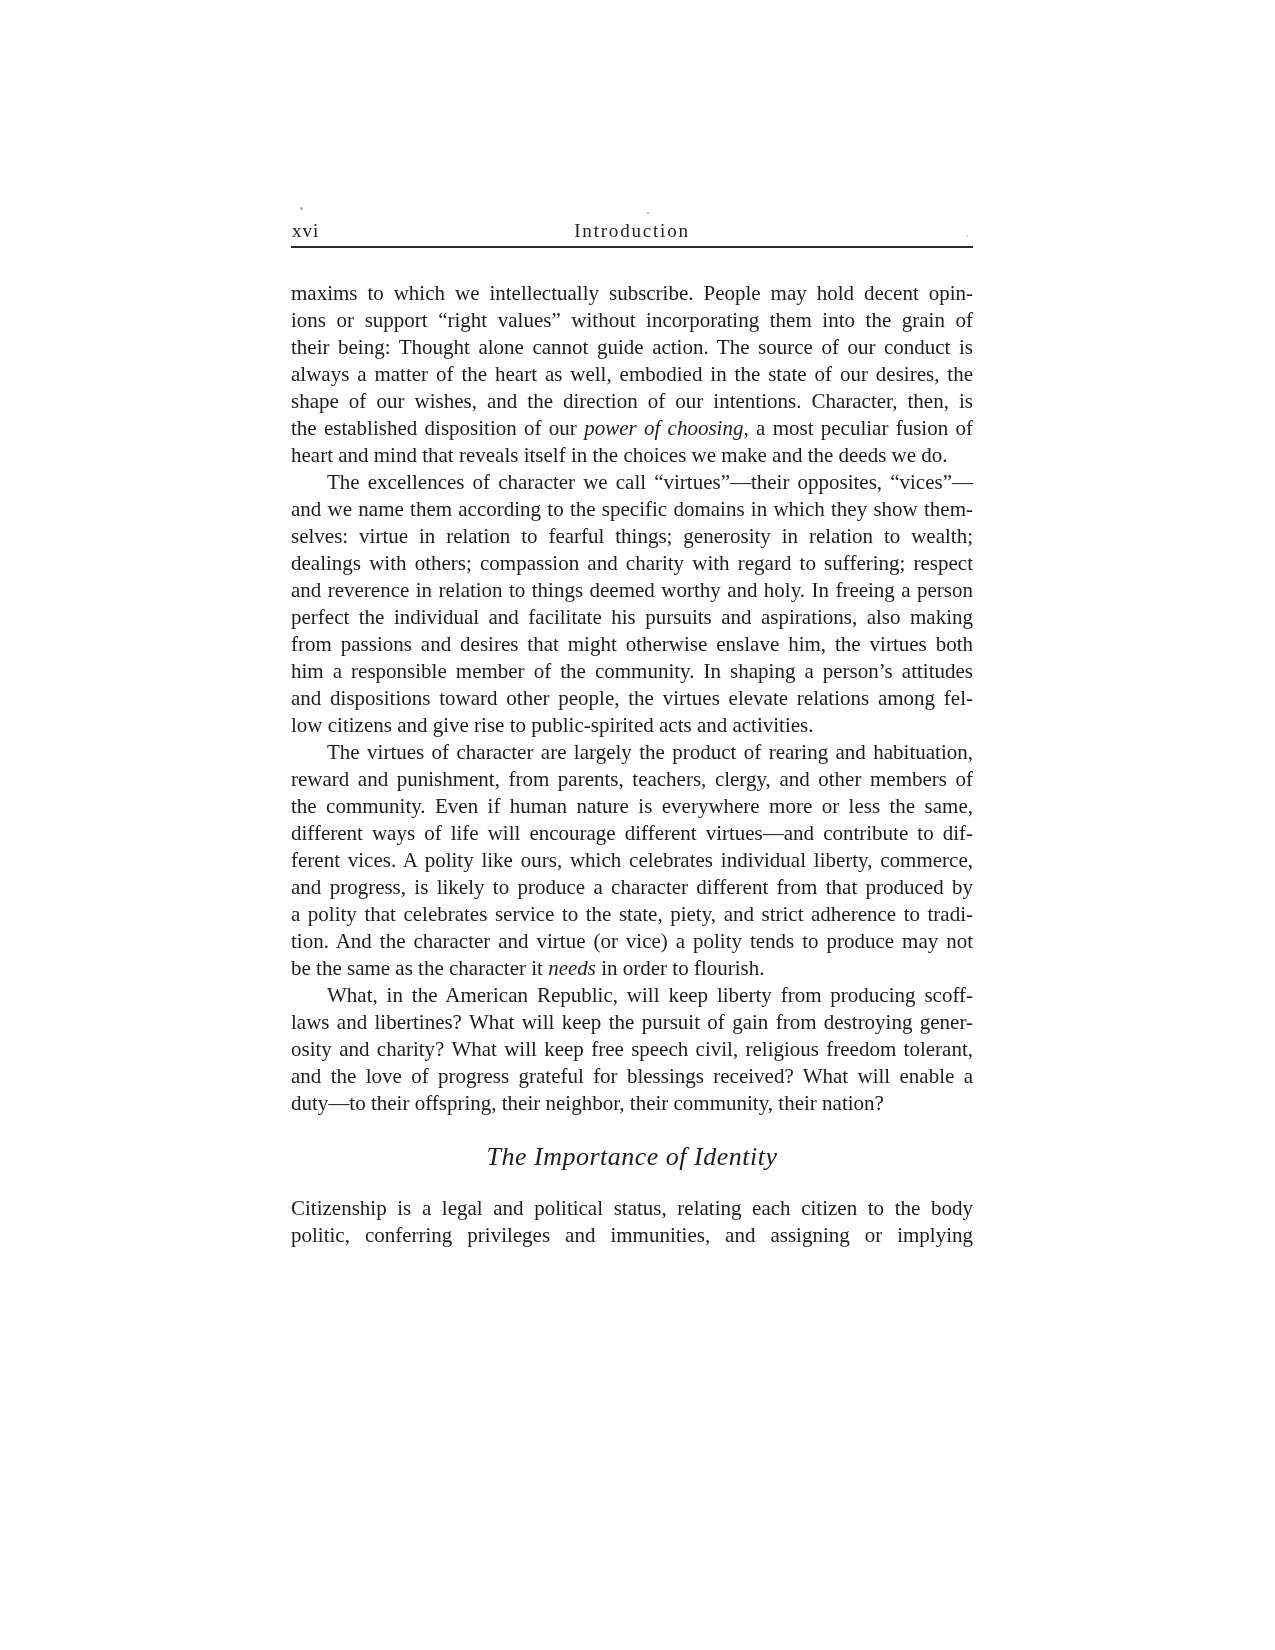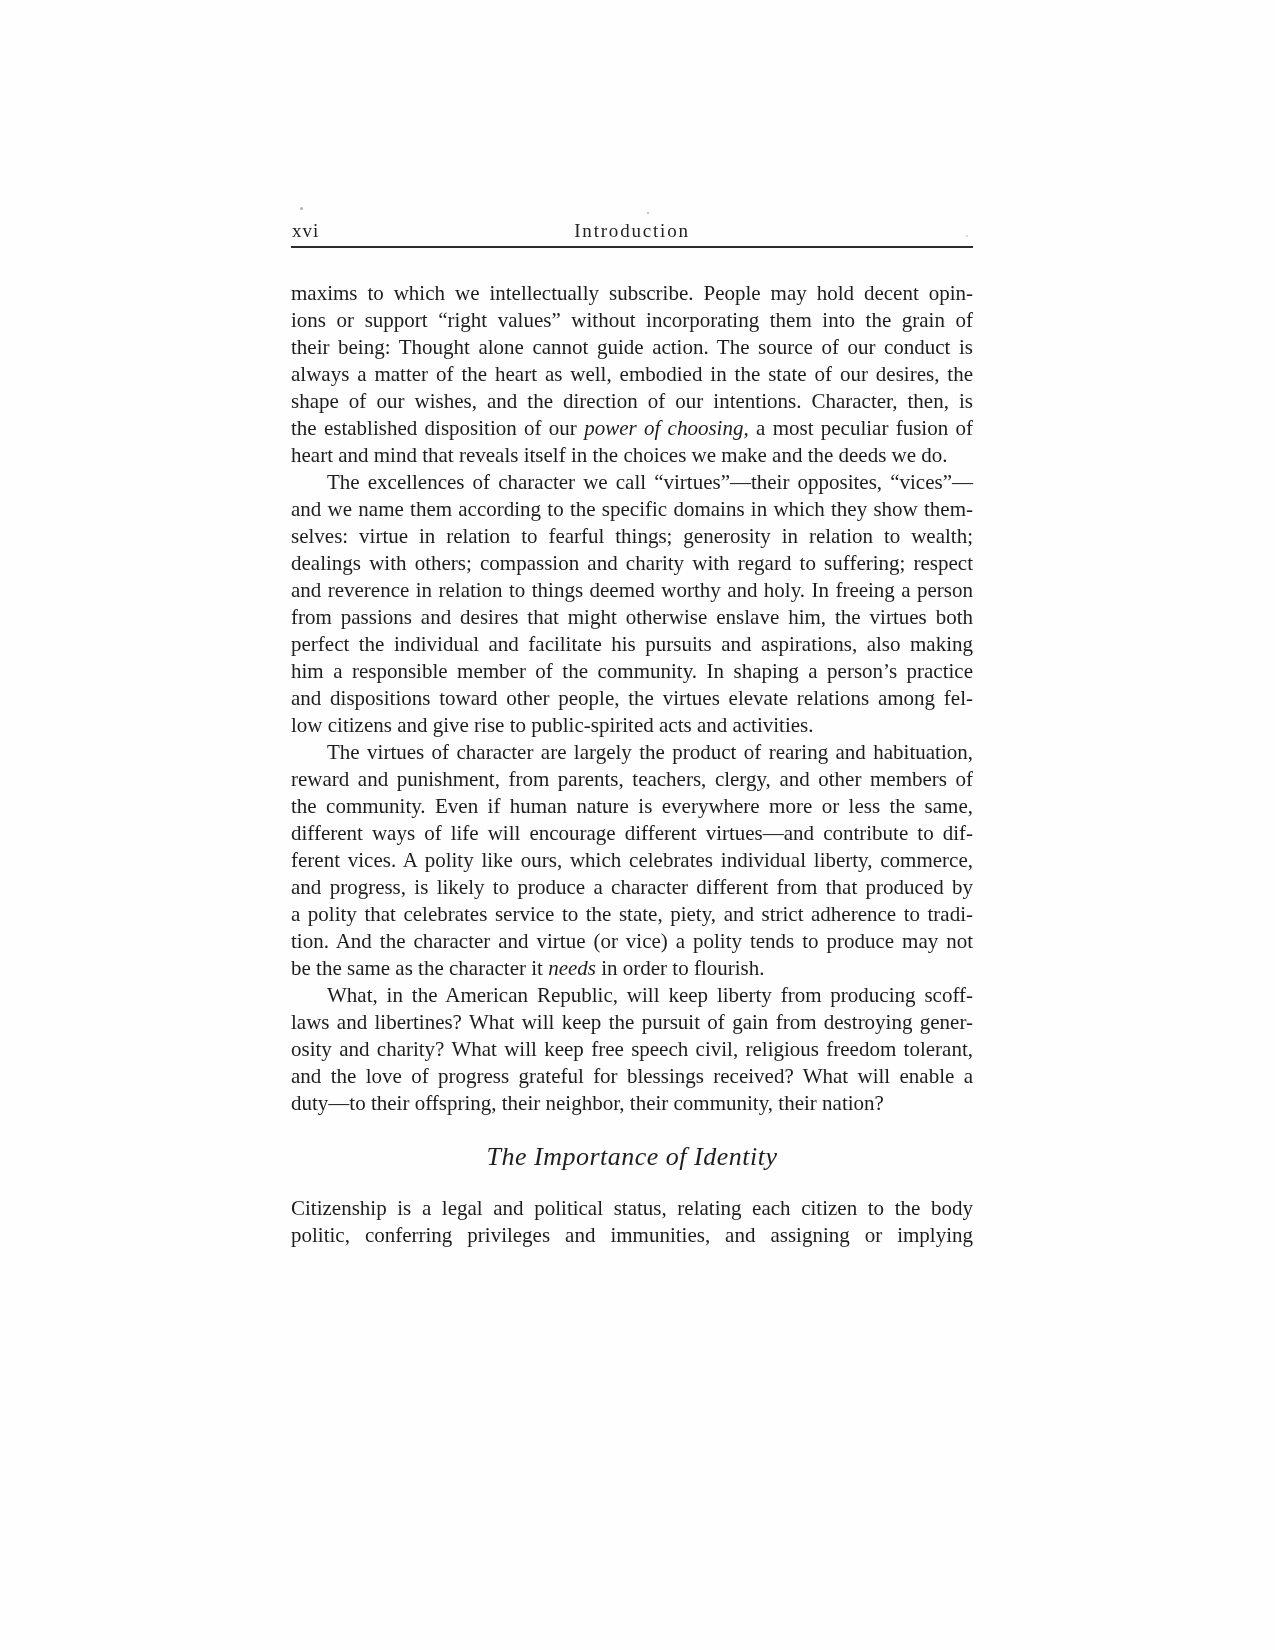--- a/index.html
+++ b/index.html
@@ -102,23 +102,23 @@
           <div class="line">shape of our wishes, and the direction of our intentions. Character, then, is</div>
           <div class="line">the established disposition of our <em>power of choosing,</em> a most peculiar fusion of</div>
           <div class="line endline">heart and mind that reveals itself in the choices we make and the deeds we do.</div>
         </div>
         <div class="para">
           <div class="line indent">The excellences of character we call “virtues”—their opposites, “vices”—</div>
           <div class="line">and we name them according to the specific domains in which they show them-</div>
           <div class="line">selves: virtue in relation to fearful things; generosity in relation to wealth;</div>
           <div class="line">dealings with others; compassion and charity with regard to suffering; respect</div>
           <div class="line">and reverence in relation to things deemed worthy and holy. In freeing a person</div>
+          <div class="line">perfect the individual and facilitate his pursuits and aspirations, also making</div>
           <div class="line">from passions and desires that might otherwise enslave him, the virtues both</div>
-          <div class="line">perfect the individual and facilitate his pursuits and aspirations, also making</div>
-          <div class="line">him a responsible member of the community. In shaping a person’s practice</div>
+          <div class="line">him a responsible member of the community. In shaping a person’s attitudes</div>
           <div class="line">and dispositions toward other people, the virtues elevate relations among fel-</div>
           <div class="line endline">low citizens and give rise to public-spirited acts and activities.</div>
         </div>
         <div class="para">
           <div class="line indent">The virtues of character are largely the product of rearing and habituation,</div>
           <div class="line">reward and punishment, from parents, teachers, clergy, and other members of</div>
           <div class="line">the community. Even if human nature is everywhere more or less the same,</div>
           <div class="line">different ways of life will encourage different virtues—and contribute to dif-</div>
           <div class="line">ferent vices. A polity like ours, which celebrates individual liberty, commerce,</div>
           <div class="line">and progress, is likely to produce a character different from that produced by</div>

